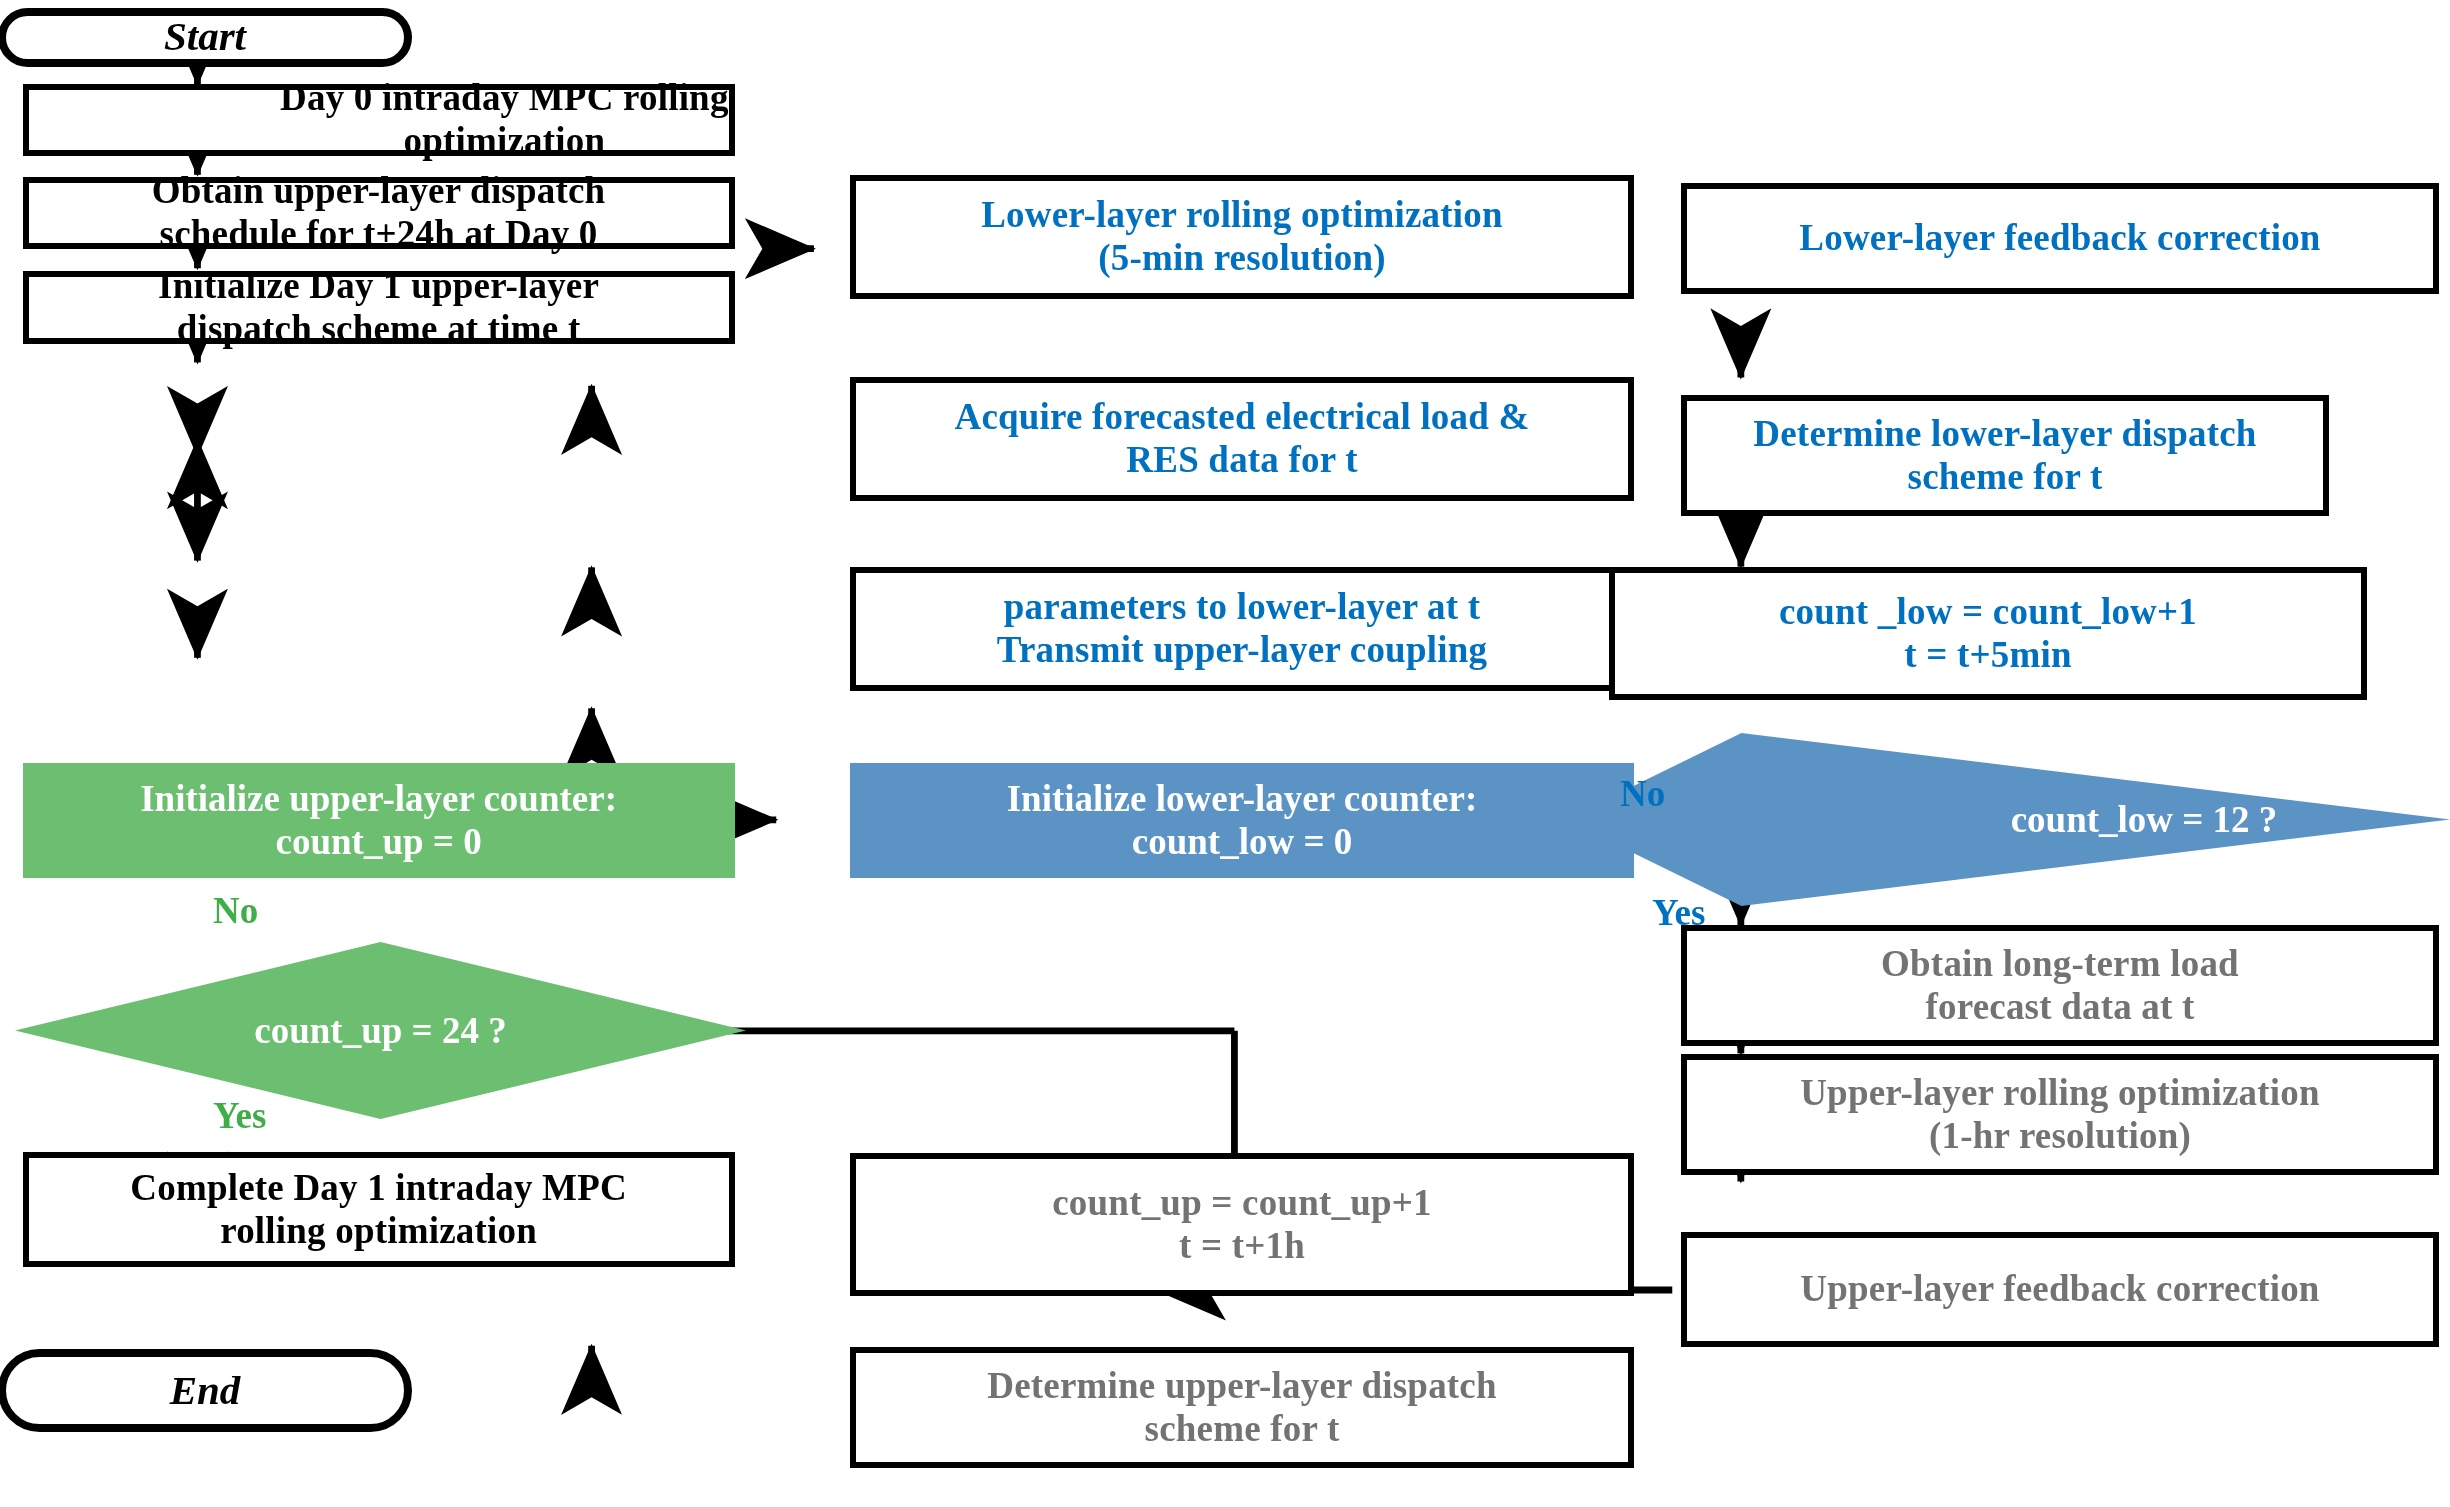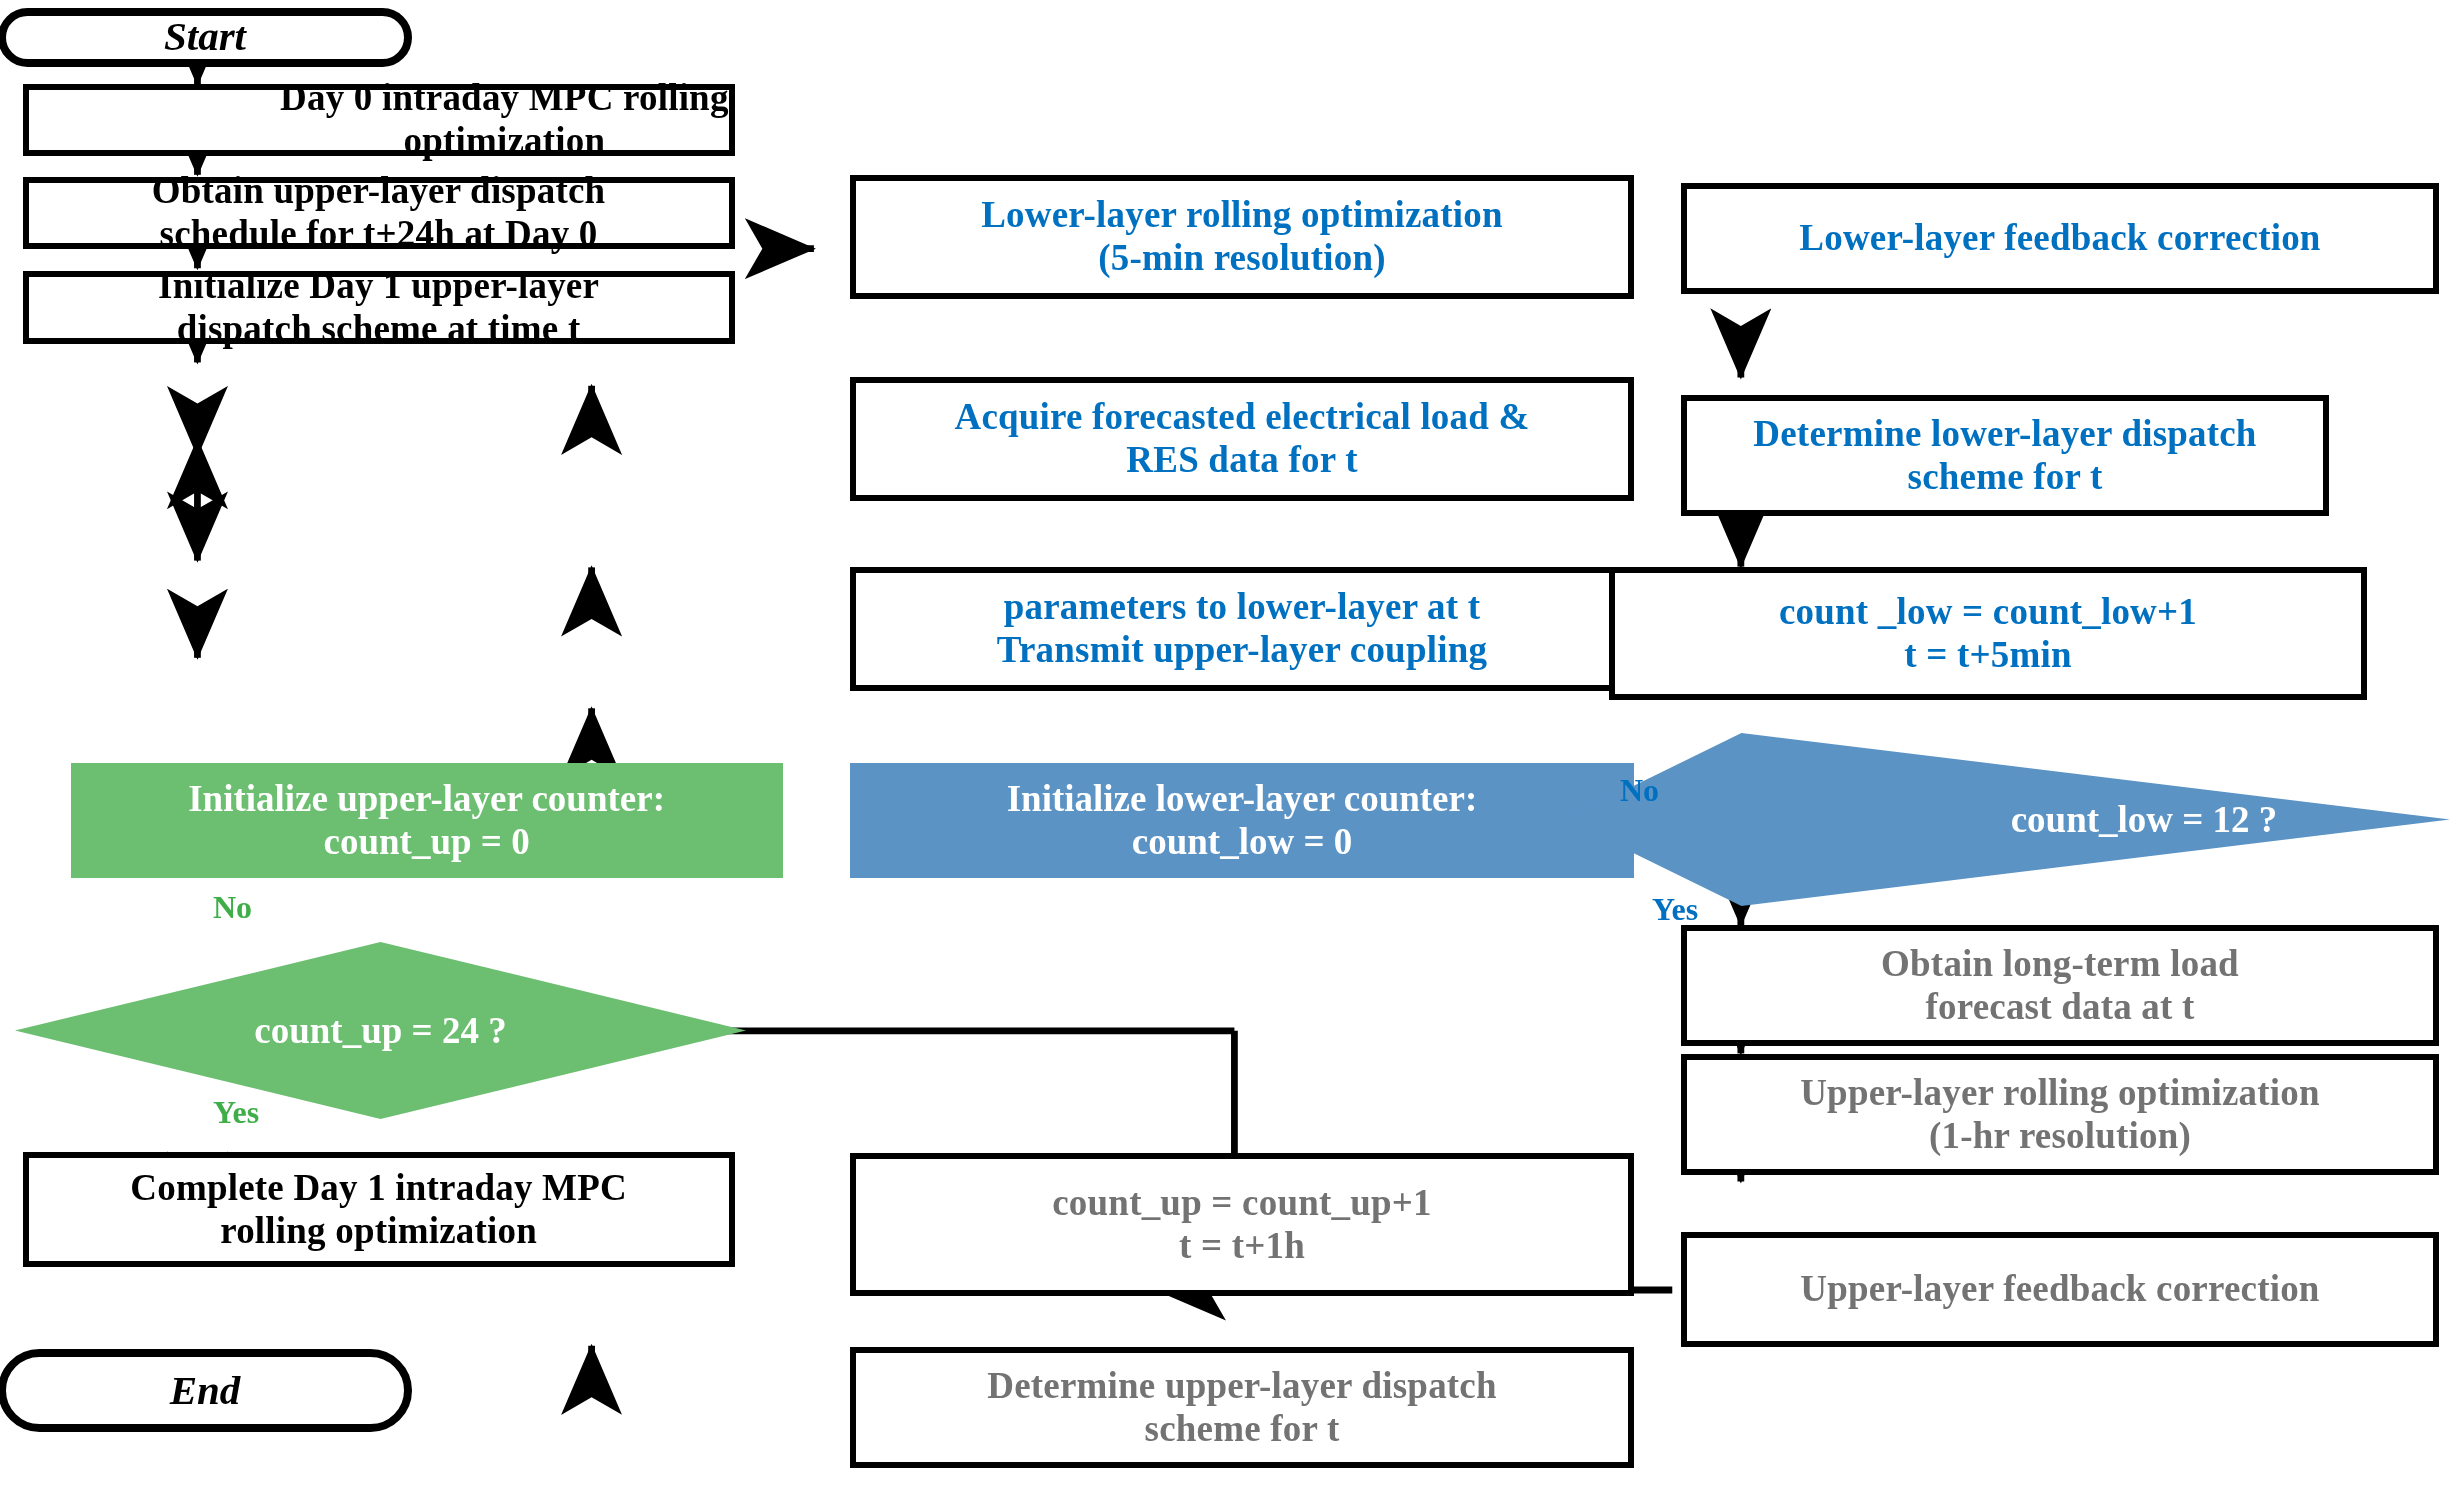--- a/index.html
+++ b/index.html
@@ -12,40 +12,40 @@
 
   
   .proc{border:6.8px solid #000;background:#ffffff;font-size:37px;letter-spacing:0.2px;}
 
   
   .term{border:8.3px solid #000;background:#ffffff;border-radius:753px;
         font-style:italic;font-size:41px;}
 
   
   .fill{border:0;color:#ffffff;font-size:37px;}
-  .fill.green{background:#6CBE70;margin-left:48px;}
+  .fill.green{background:#6CBE70;}
   .fill.blue{background:#5B93C5;}
 
   
   .t-black{color:#000000;}
   .t-blue{color:#0070C0;}
   .t-green{color:#737373;}
 
   
   .dia{position:absolute;}
   .dia svg{position:absolute;left:0;top:0;}
   .dia .dlabel{position:absolute;left:0;top:0;width:100%;height:100%;
        display:flex;align-items:center;justify-content:center;
        color:#ffffff;font-weight:bold;font-size:37px;text-align:center;}
 
   
   .conn{position:absolute;left:0;top:0;width:2450px;height:1507px;overflow:visible;}
 
   
-  .elabel{position:absolute;font-weight:bold;font-size:32px;white-space:nowrap;}
+  .elabel{position:absolute;font-weight:bold;font-size:37px;white-space:nowrap;}
   .elabel.green{color:#3FAE49;}
   .elabel.blue{color:#0070C0;}
 
   .ln{display:block;}
 </style>
 </head>
 <body>
 
 <div id="stage">
 

